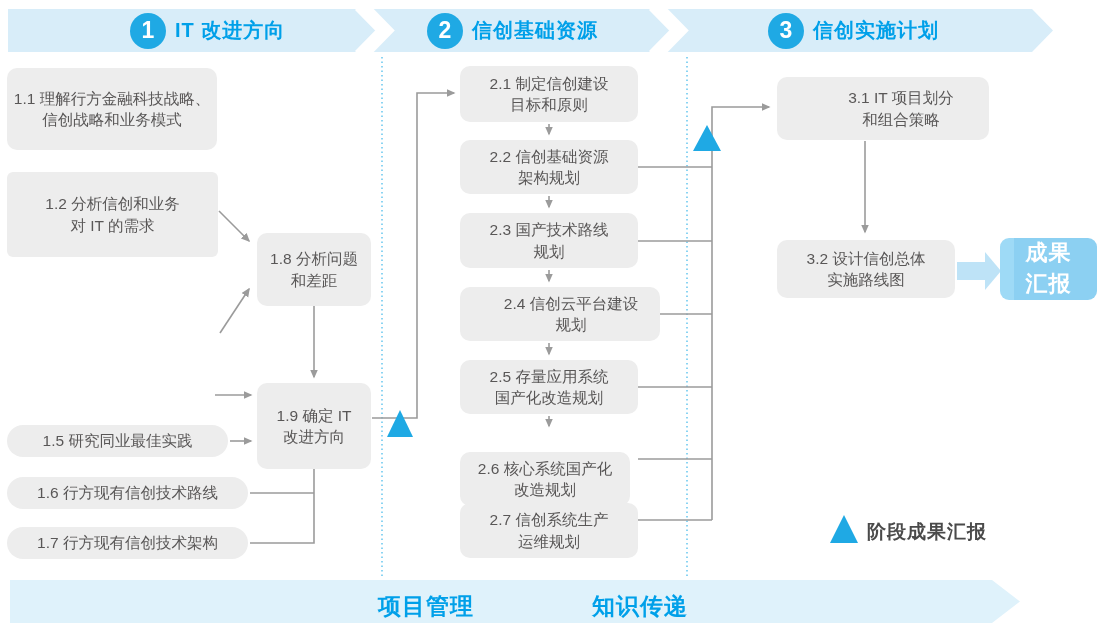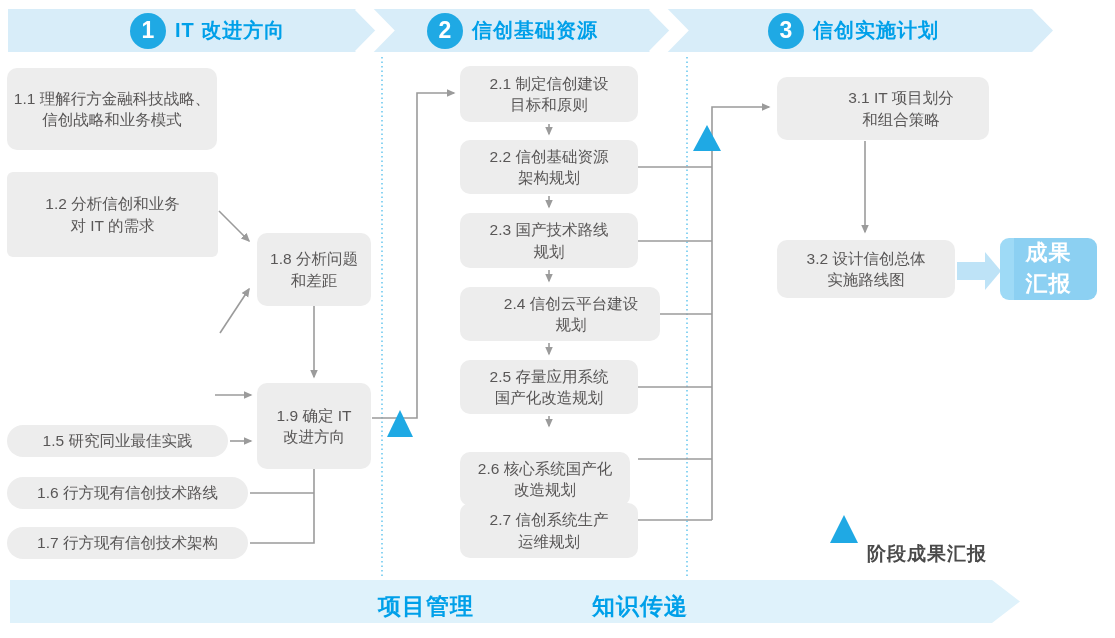--- a/index.html
+++ b/index.html
@@ -29,21 +29,21 @@
     display:flex;align-items:center;justify-content:center;text-align:center;white-space:pre-line;
     letter-spacing:1px;
   }
   .fat-arrow-body{position:absolute;z-index:2;left:957px;top:262px;width:28px;height:18px;background:#BEE3F7;}
   .fat-arrow-head{
     position:absolute;z-index:2;left:985px;top:252px;width:0;height:0;
     border-top:19px solid transparent;border-bottom:19px solid transparent;border-left:16px solid #BEE3F7;
   }
   .legend-label{
     position:absolute;z-index:3;left:867px;top:519px;color:#4a4a4a;
-    font-size:19px;font-weight:bold;letter-spacing:1px;margin-top:22px;
+    font-size:19px;font-weight:bold;letter-spacing:1px;
   }
   .footer-label{
     position:absolute;z-index:3;top:591px;color:#00A0E9;font-size:23px;font-weight:bold;letter-spacing:1px;
   }
 </style>
 </head>
 <body>
 
 <div id="stage">
 

